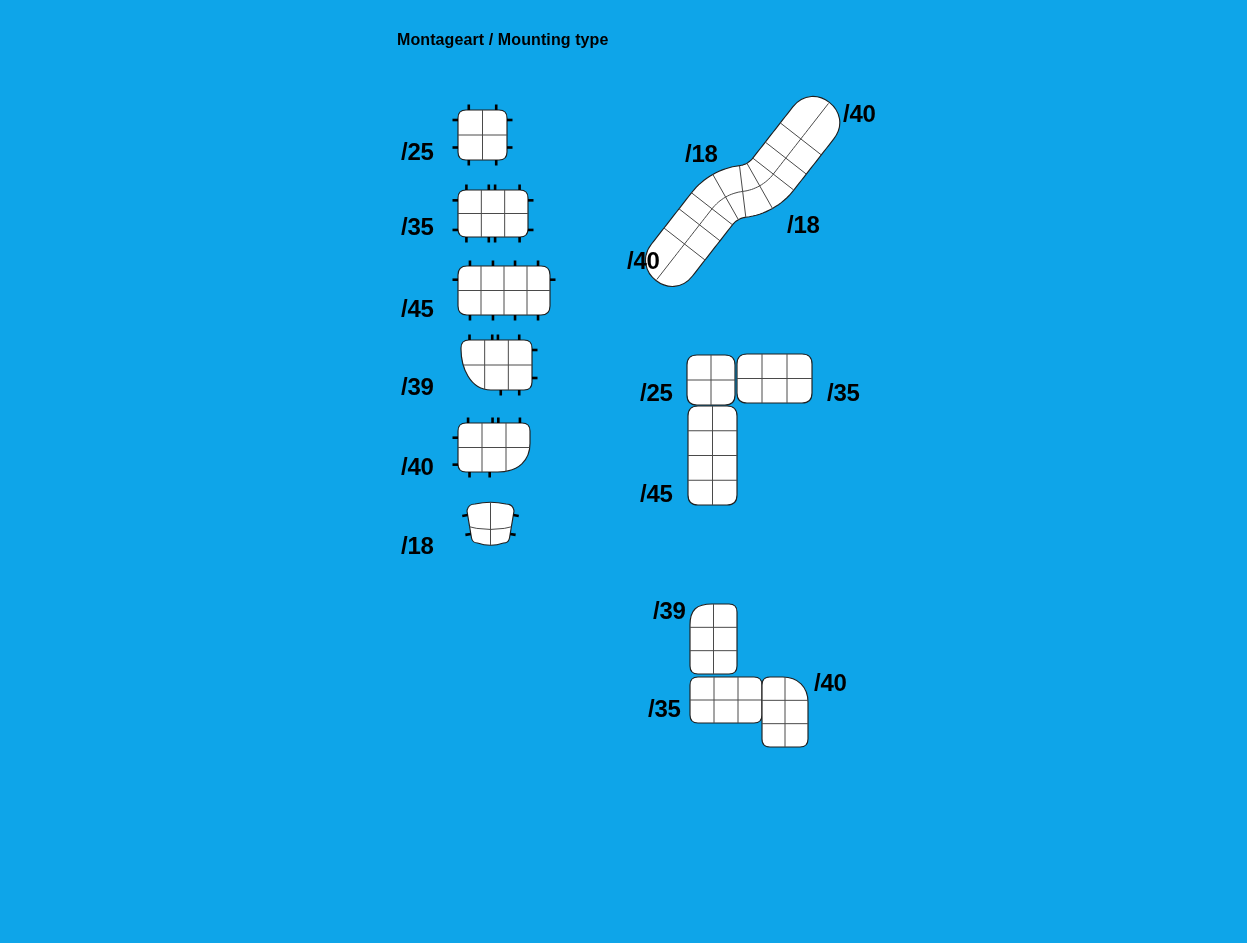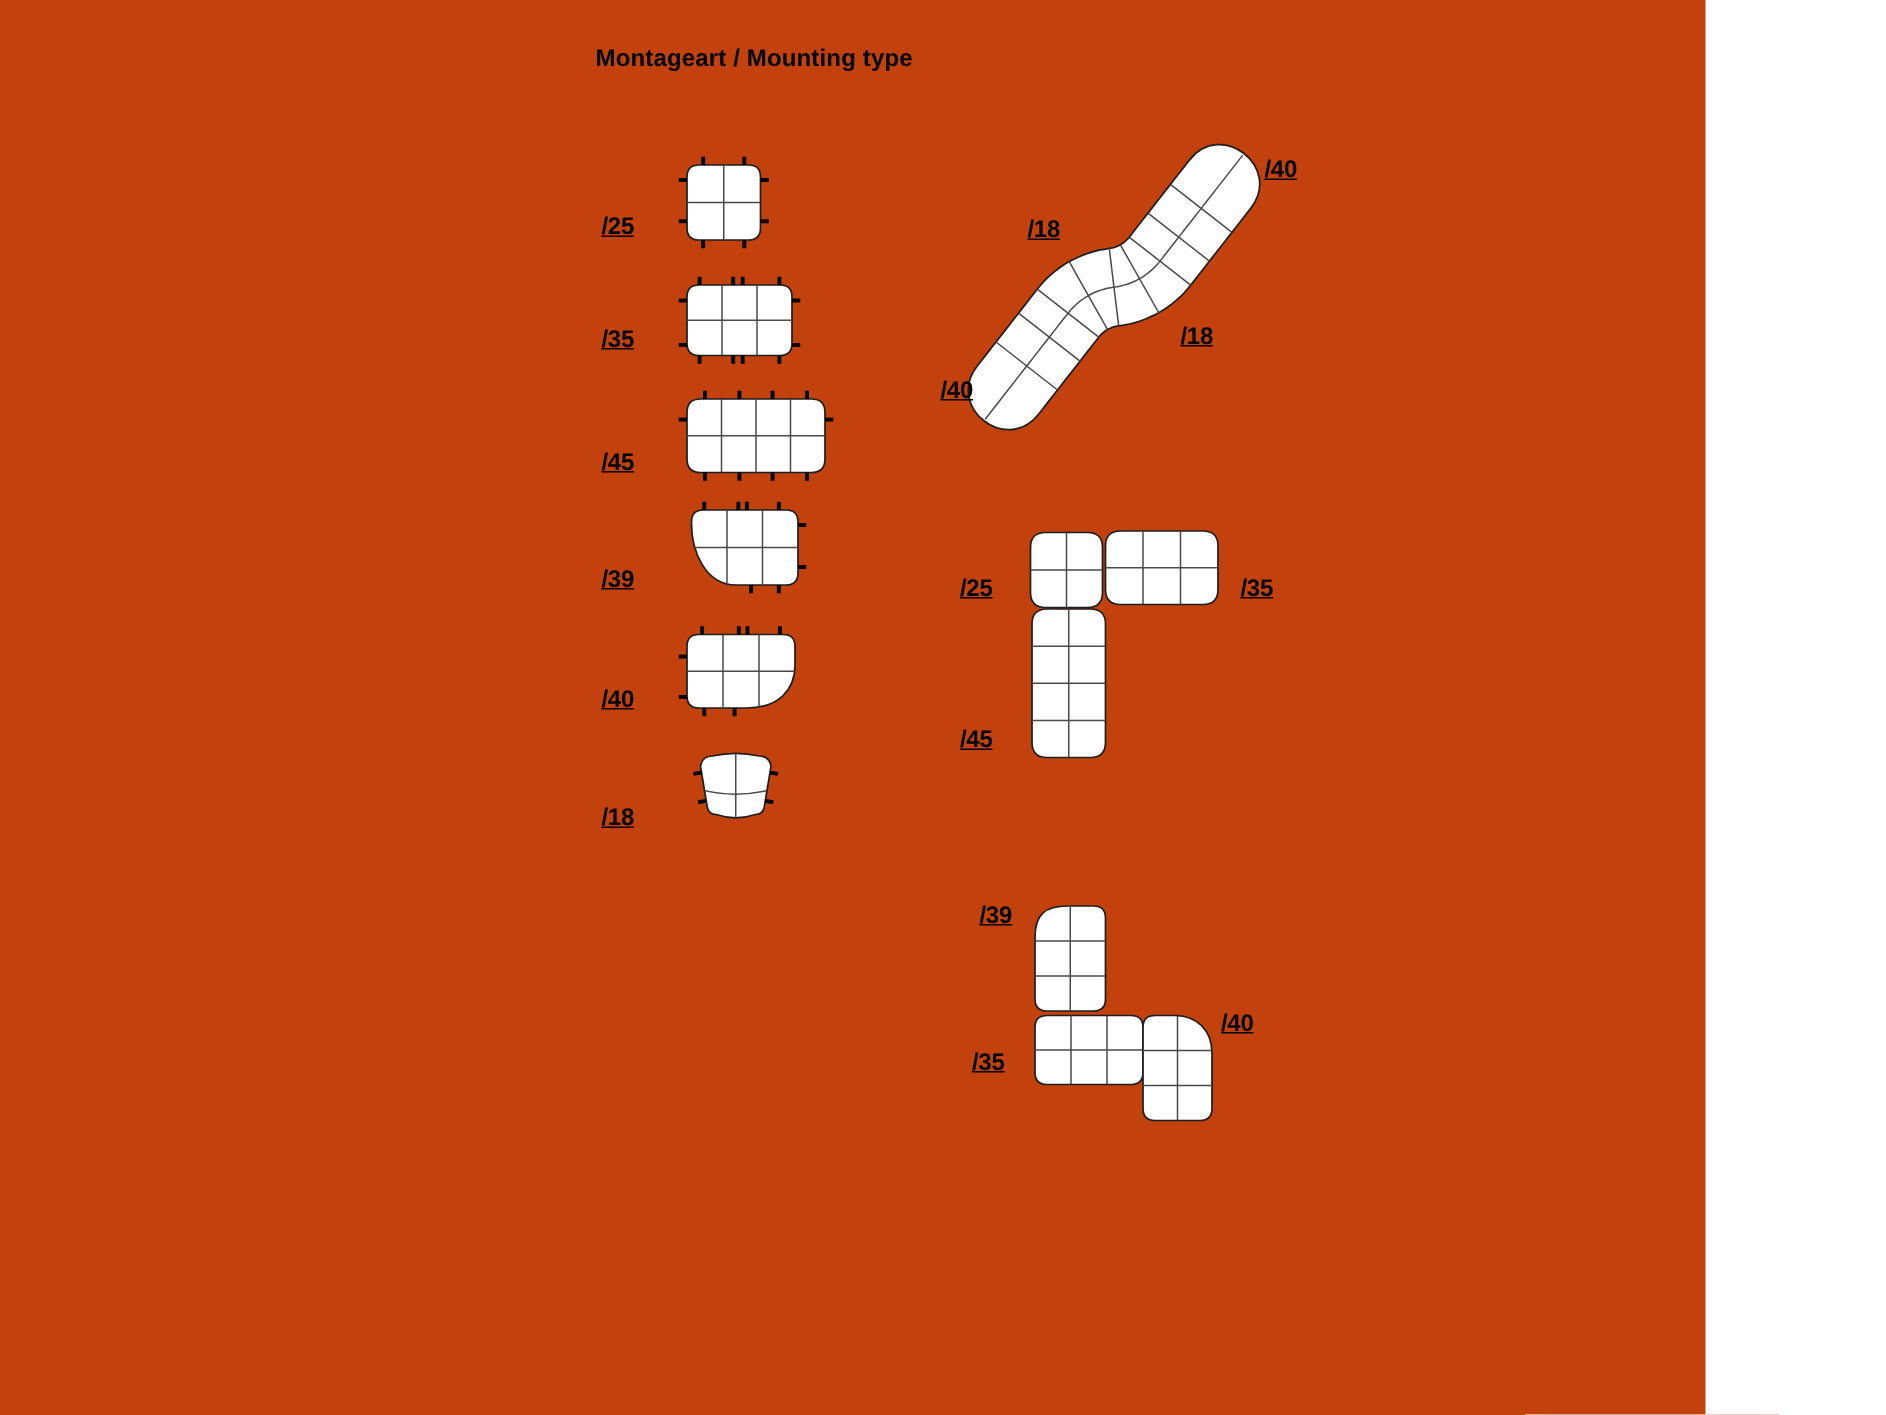--- a/index.html
+++ b/index.html
@@ -1,19 +1,19 @@
 <!DOCTYPE html>
 <html><head>
 <meta charset="utf-8">
 <style>
   html,body{margin:0;padding:0;background:#fff;}
-  .page{position:relative;width:1137px;height:943px;background:#c2410c;overflow:hidden;
+  .page{position:relative;width:1247px;height:943px;background:#0ea5e9;overflow:hidden;
         font-family:"Liberation Sans",sans-serif;color:#000;}
   .title{position:absolute;left:397px;top:31px;font-size:16px;font-weight:bold;letter-spacing:0.1px;white-space:nowrap;}
-  .lbl{position:absolute;font-size:16px;font-weight:bold;letter-spacing:-0.2px;line-height:20px;white-space:nowrap;text-decoration:underline;}
+  .lbl{position:absolute;font-size:24px;font-weight:bold;letter-spacing:-0.2px;line-height:20px;white-space:nowrap;}
   .diag{position:absolute;}
   .diag svg{display:block;overflow:visible;}
 </style>
 </head>
 <body>
 
 <div class="page">
   <div class="title">Montageart / Mounting type</div>
 
   <div class="lbl" style="left:401px;top:142px">/25</div>

